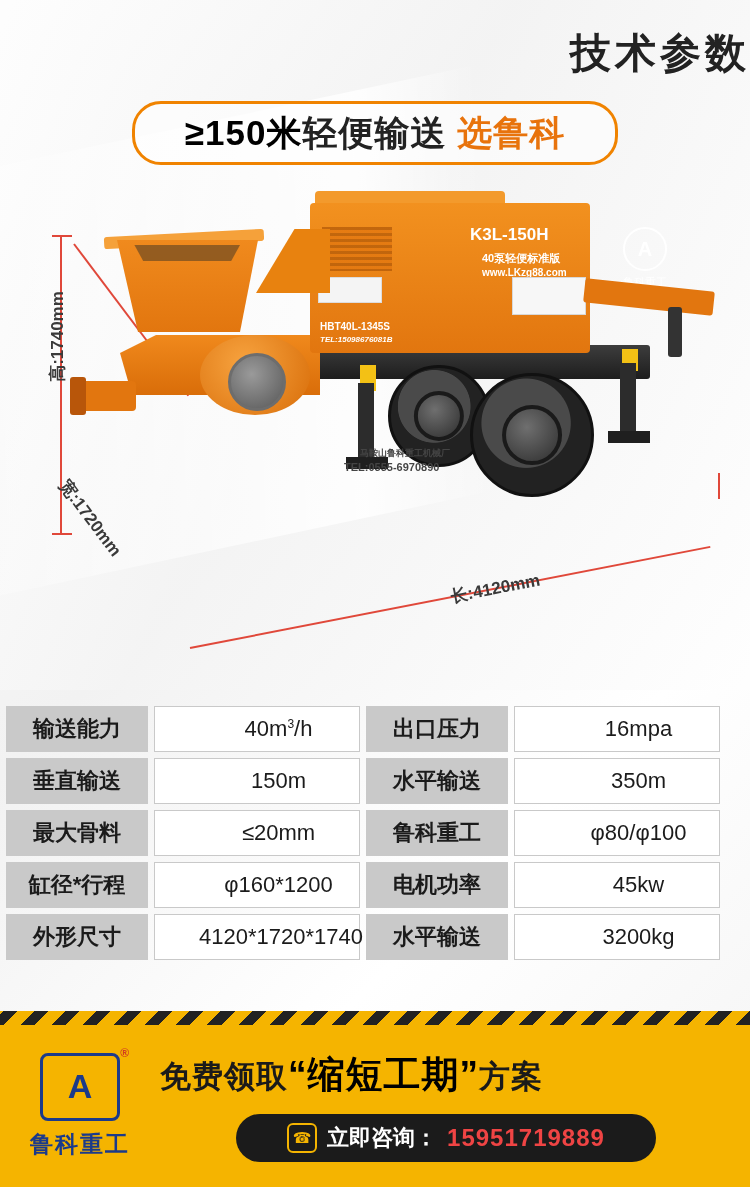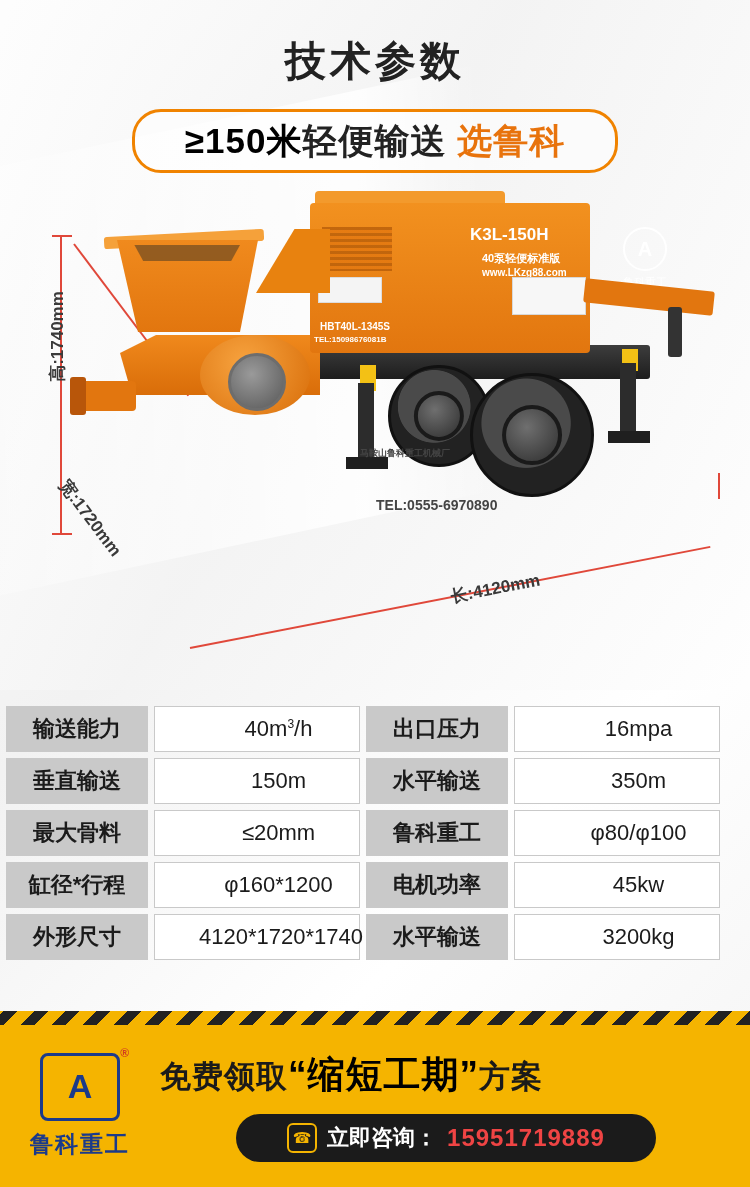--- a/index.html
+++ b/index.html
@@ -28,26 +28,26 @@
   }
   .hero:before{
     content:"";
     position:absolute;left:-120px;top:90px;width:1000px;height:420px;
     background:linear-gradient(100deg,rgba(255,255,255,0) 0%,rgba(255,255,255,0.85) 48%,rgba(255,255,255,0) 60%);
     transform:rotate(-12deg);
     pointer-events:none;
   }
   .title{
     position:relative;
-    text-align:center;
+    text-align:right;
     font-size:41px;
     font-weight:bold;
     letter-spacing:4px;
     color:#222;
-    padding-top:34px;
+    padding-top:26px;
   }
   .subtitle-wrap{
     position:relative;
     margin:20px auto 0;
     width:480px;
     height:58px;
     border:3px solid #f08300;
     border-radius:29px;
     background:rgba(255,255,255,0.55);
     display:flex;align-items:center;justify-content:center;
@@ -269,21 +269,21 @@
       <div class="dim-label" style="left:390px;top:392px;transform:rotate(-11deg);">长:4120mm</div>
 
       <div class="mbody chassis"></div>
       <div class="mbody chassis2"></div>
       <div class="mbody cab-top"></div>
       <div class="mbody cabinet">
         <div class="label-txt" style="left:160px;top:22px;font-size:17px;">K3L-150H</div>
         <div class="label-txt" style="left:172px;top:48px;font-size:11px;">40泵轻便标准版</div>
         <div class="label-txt" style="left:172px;top:64px;font-size:10px;">www.LKzg88.com</div>
         <div class="label-txt" style="left:10px;top:118px;font-size:10px;color:#fff;">HBT40L-1345S</div>
-        <div class="label-txt" style="left:4px;top:132px;font-size:8px;color:#fff;">TEL:15098676081B</div>
+        <div class="label-txt" style="left:10px;top:132px;font-size:8px;color:#fff;font-style:italic;">TEL:15098676081B</div>
       </div>
       <div class="mbody grill"></div>
       <div class="mbody small-plate"></div>
       <div class="mbody panel-white"></div>
       <div class="mbody cab-slope"></div>
 
       <div class="mbody logo-badge">
         <div class="mark">A</div>
         <div>鲁科重工</div>
       </div>
@@ -307,21 +307,21 @@
       <div class="leg leg2b"></div>
 
       <div class="wheel wheel1">
           <div class="hub"></div>
         </div>
       <div class="wheel wheel2">
           <div class="hub"></div>
         </div>
 
       <div class="label-txt" style="left:300px;top:262px;font-size:9px;color:#444;">马鞍山鲁科重工机械厂</div>
-      <div class="label-txt" style="left:316px;top:276px;font-size:14px;color:#444;margin-top:36px;">TEL:0555-6970890</div>
+      <div class="label-txt" style="left:284px;top:276px;font-size:11px;color:#444;">TEL:0555-6970890</div>
     </div>
   </div>
 
   <div class="specs">
     <table class="spec">
       <tbody>
         <tr>
           <td class="k">输送能力</td>
           <td class="v"><span>40m<sup>3</sup>/h</span></td>
           <td class="k">出口压力</td>

